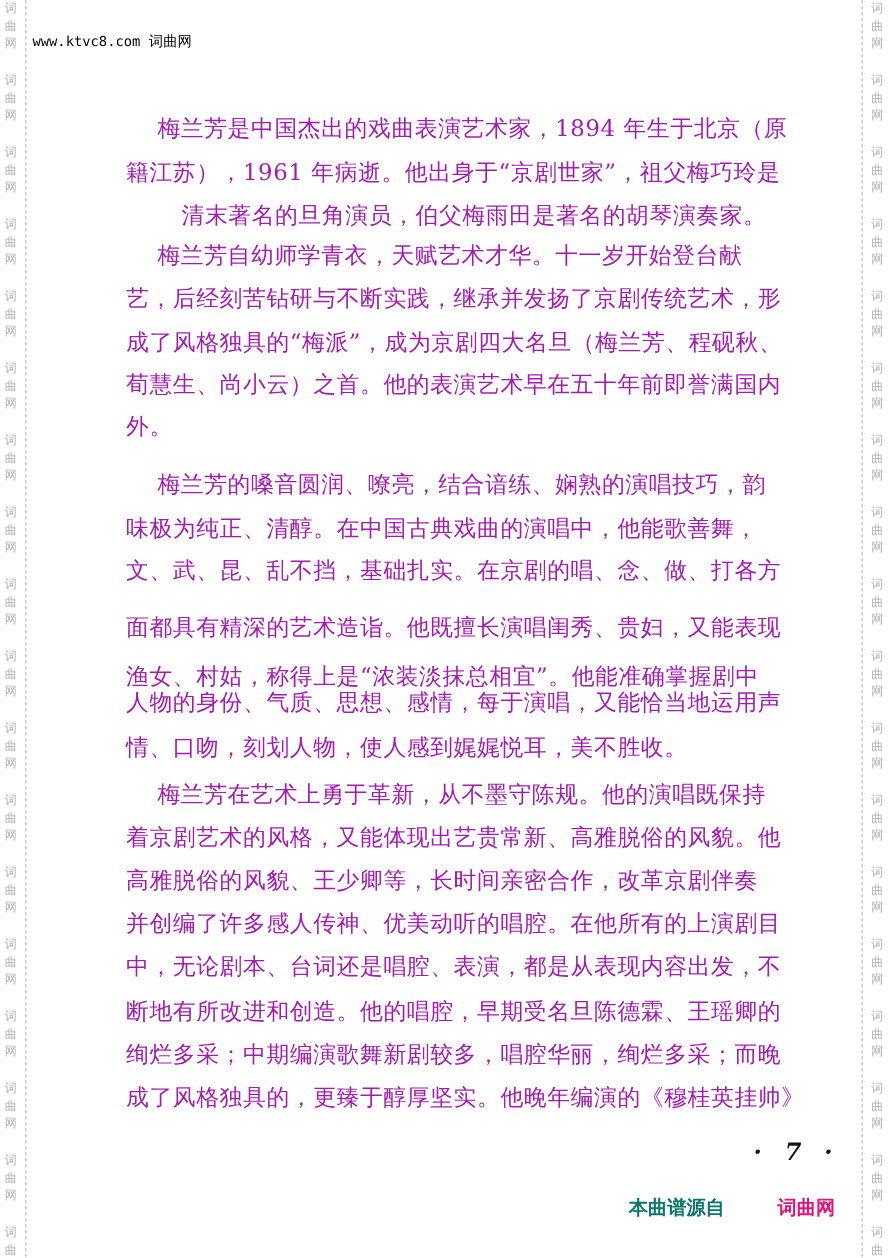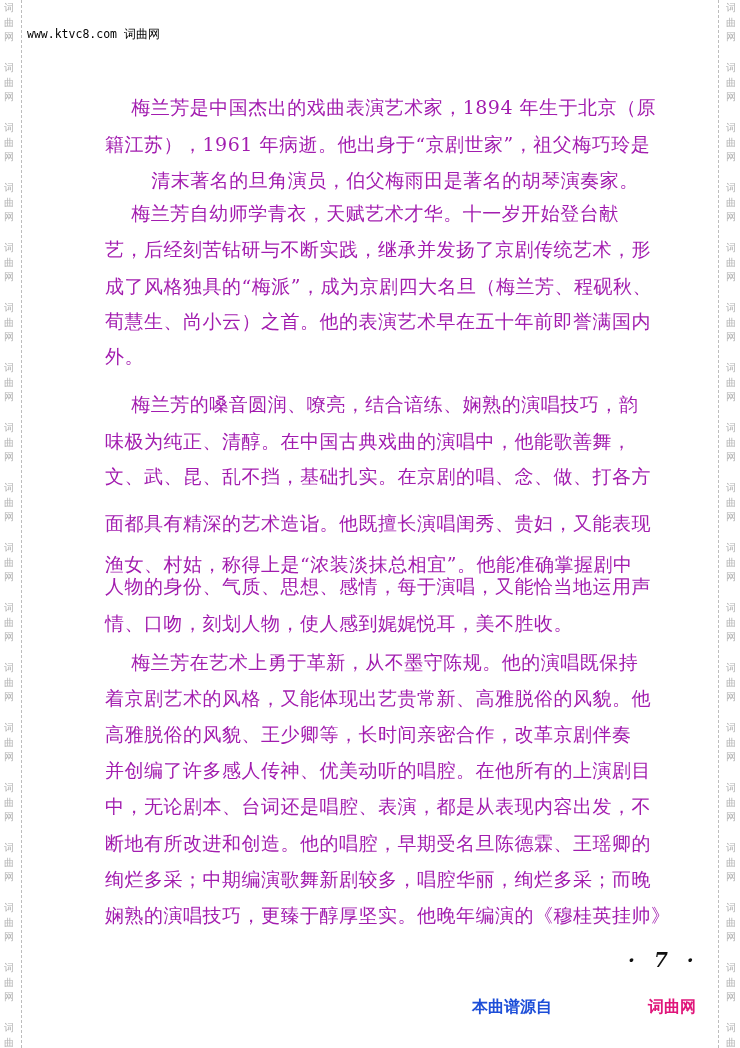--- a/index.html
+++ b/index.html
@@ -14,21 +14,21 @@
   .wm { position: absolute; width: 14px; font-size: 10px; line-height: 15px; color: #b3b3b3; text-align: center; }
   .margin-col.left .wm { left: 2px; }
   .margin-col.right .wm { left: 6px; }
   .site-url { position: absolute; left: 27px; top: 26px; font-family: "DejaVu Sans Mono", "Liberation Mono", monospace; font-size: 11.5px; color: #000; white-space: nowrap; }
   .site-url .cn { font-family: "DejaVu Sans", sans-serif; font-size: 12px; }
   .page-body { position: absolute; left: 105px; top: 0; width: 580px; }
   .line { position: absolute; left: 0; width: 580px; font-family: "DejaVu Serif", "Liberation Serif", serif;
           font-size: 19px; line-height: 24px; white-space: nowrap; letter-spacing: 0.5px; color: #a21caf; }
   .page-num { position: absolute; left: 628px; top: 948px; font-family: "DejaVu Serif", serif; font-size: 20px; font-weight: bold; font-style: italic; letter-spacing: 6px; }
   .footer { position: absolute; top: 997px; font-size: 16px; font-weight: bold; }
-  .footer.src { left: 472px; color: #1d4ed8; font-family: Liberation Serif, serif; }
+  .footer.src { left: 524px; color: #0f766e; font-family: Liberation Serif, serif; }
   .footer.brand { left: 648px; color: #e0157a; }
 </style>
 </head>
 <body>
 
 <div class="margin-col left">
   <div class="dash"></div>
   <div id="wm-left">
       <div class="wm" style="top: 0px;">词</div>
       <div class="wm" style="top: 14.5px;">曲</div>
@@ -165,19 +165,19 @@
     <div class="line" style="top: 552px; white-space: pre;">渔女、村姑，称得上是“浓装淡抹总相宜”。他能准确掌握剧中</div>
     <div class="line" style="top: 574px; white-space: pre;">人物的身份、气质、思想、感情，每于演唱，又能恰当地运用声</div>
     <div class="line" style="top: 611px; white-space: pre;">情、口吻，刻划人物，使人感到娓娓悦耳，美不胜收。</div>
     <div class="line" style="top: 650px; white-space: pre;">    梅兰芳在艺术上勇于革新，从不墨守陈规。他的演唱既保持</div>
     <div class="line" style="top: 686px; white-space: pre;">着京剧艺术的风格，又能体现出艺贵常新、高雅脱俗的风貌。他</div>
     <div class="line" style="top: 722px; white-space: pre;">高雅脱俗的风貌、王少卿等，长时间亲密合作，改革京剧伴奏</div>
     <div class="line" style="top: 758px; white-space: pre;">并创编了许多感人传神、优美动听的唱腔。在他所有的上演剧目</div>
     <div class="line" style="top: 794px; white-space: pre;">中，无论剧本、台词还是唱腔、表演，都是从表现内容出发，不</div>
     <div class="line" style="top: 831px; white-space: pre;">断地有所改进和创造。他的唱腔，早期受名旦陈德霖、王瑶卿的</div>
     <div class="line" style="top: 867px; white-space: pre;">绚烂多采；中期编演歌舞新剧较多，唱腔华丽，绚烂多采；而晚</div>
-    <div class="line" style="top: 903px; white-space: pre;">娴熟的演唱技巧，更臻于醇厚坚实。他晚年编演的《穆桂英挂帅》</div>
+    <div class="line" style="top: 903px; white-space: pre;">成了风格独具的，更臻于醇厚坚实。他晚年编演的《穆桂英挂帅》</div>
   </div>
 
 <div class="page-num">· 7 ·</div>
 
 <div class="footer src">本曲谱源自</div>
 <div class="footer brand">词曲网</div>
 
 </body></html>

